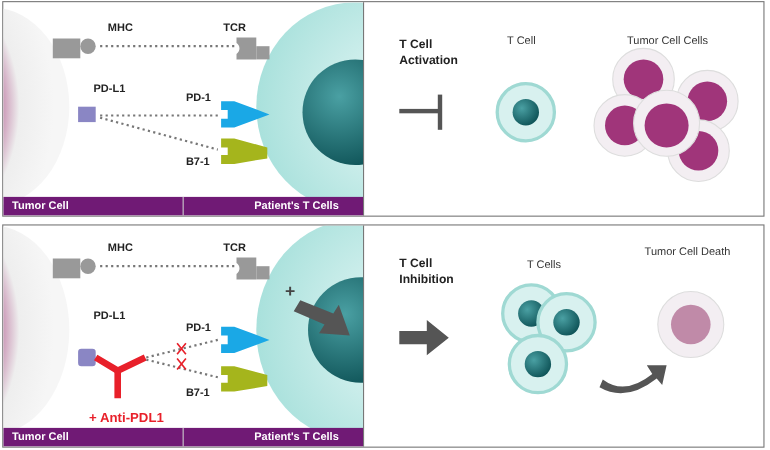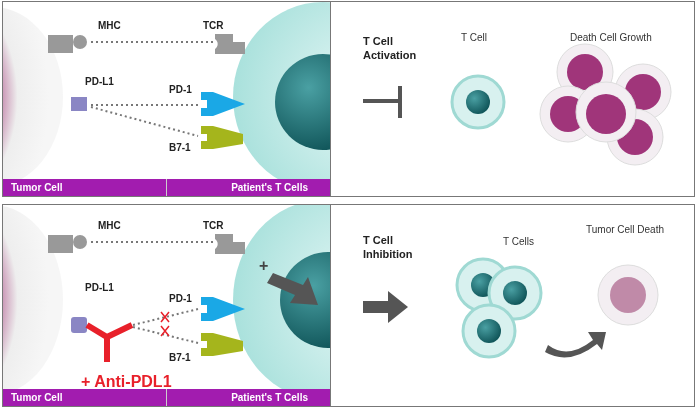--- a/index.html
+++ b/index.html
@@ -1,29 +1,29 @@
 <!DOCTYPE html>
 <html><head>
 <meta charset="utf-8">
 <style>
   html,body{margin:0;padding:0;background:#fff;}
   body{width:700px;height:409px;position:relative;overflow:hidden;font-family:"Liberation Sans",sans-serif;}
   .panel{position:absolute;left:2px;width:693px;border:1px solid #777;background:#fff;box-sizing:border-box;}
   .p-top{top:1px;height:196px;}
   .p-bot{top:204px;height:203px;}
   .left{position:absolute;left:0;top:0;width:327px;height:100%;overflow:hidden;border-right:1px solid #777;}
-  .footer{position:absolute;left:0;bottom:0;width:100%;height:17px;background:#a21caf;color:#fff;font-size:10px;font-weight:bold;}
+  .footer{position:absolute;left:0;bottom:0;width:100%;height:17px;background:#701a75;color:#fff;font-size:10px;font-weight:bold;}
   .footer .l{position:absolute;left:8px;top:3px;}
   .footer .r{position:absolute;right:22px;top:3px;}
   .footer .sep{position:absolute;left:163px;top:0;width:1px;height:100%;background:#ccc;}
   .lbl{position:absolute;font-size:10px;font-weight:bold;color:#222;}
   .rlbl{position:absolute;font-size:10px;color:#333;}
   .head{position:absolute;font-size:11px;font-weight:bold;color:#222;line-height:14px;}
   svg{position:absolute;left:0;top:0;}
-  .red{color:#e8202a;font-size:16px;}
+  .red{color:#e8202a;font-size:12px;}
 </style>
 </head>
 <body>
 
 <div class="panel p-top">
   <div class="left">
     <svg width="327" height="196">
       <defs>
         <radialGradient id="tum" cx="0" cy="0.5" r="0.9">
             <stop offset="0" stop-color="#a0357a"></stop>
@@ -87,21 +87,21 @@
         <circle cx="640" cy="90" r="18" fill="#a0357a"></circle>
       <circle cx="565" cy="112" r="28" fill="#f3eef2" stroke="#ddd"></circle>
         <circle cx="565" cy="112" r="18" fill="#a0357a"></circle>
       <circle cx="632" cy="135" r="28" fill="#f3eef2" stroke="#ddd"></circle>
         <circle cx="632" cy="135" r="18" fill="#a0357a"></circle>
       <circle cx="603" cy="110" r="30" fill="#f3eef2" stroke="#ddd"></circle>
         <circle cx="603" cy="112" r="20" fill="#a0357a"></circle>
     </g>
   </svg>
   <span class="rlbl" style="left:458px;top:30px">T Cell</span>
-  <span class="rlbl" style="left:567px;top:30px">Death Cell Growth</span>
+  <span class="rlbl" style="left:567px;top:30px">Tumor Cell Cells</span>
 </div>
 
 <div class="panel p-bot">
   <div class="left">
     <svg width="327" height="203">
       <ellipse cx="-10" cy="95" rx="70" ry="95" fill="url(#tum)"></ellipse>
       <ellipse cx="320" cy="95" rx="90" ry="100" fill="url(#tc)"></ellipse>
       <circle cx="325" cy="95" r="48" fill="url(#nuc)"></circle>
       <g fill="#999">
           <rect x="45" y="30" width="25" height="18"></rect>
@@ -153,15 +153,15 @@
         <circle cx="512" cy="88" r="12" fill="url(#nuc)"></circle>
       <circle cx="486" cy="126" r="26" fill="#d8f1ef" stroke="#9fd9d3" stroke-width="3"></circle>
         <circle cx="486" cy="126" r="12" fill="url(#nuc)"></circle>
     </g>
     <path d="M545 140 q20 15 45 -5 l-5 -8 l18 0 l-4 18 l-5 -6 q-28 22 -52 8 z" fill="#555"></path>
     <g>
         <circle cx="625" cy="90" r="30" fill="#f3eef2" stroke="#ddd"></circle>
         <circle cx="625" cy="90" r="18" fill="#c08aa8"></circle>
       </g>
   </svg>
-  <span class="rlbl" style="left:500px;top:31px">T Cells</span>
+  <span class="rlbl" style="left:476px;top:31px">T Cells</span>
   <span class="rlbl" style="left:583px;top:19px">Tumor Cell Death</span>
 </div>
 
 </body></html>

